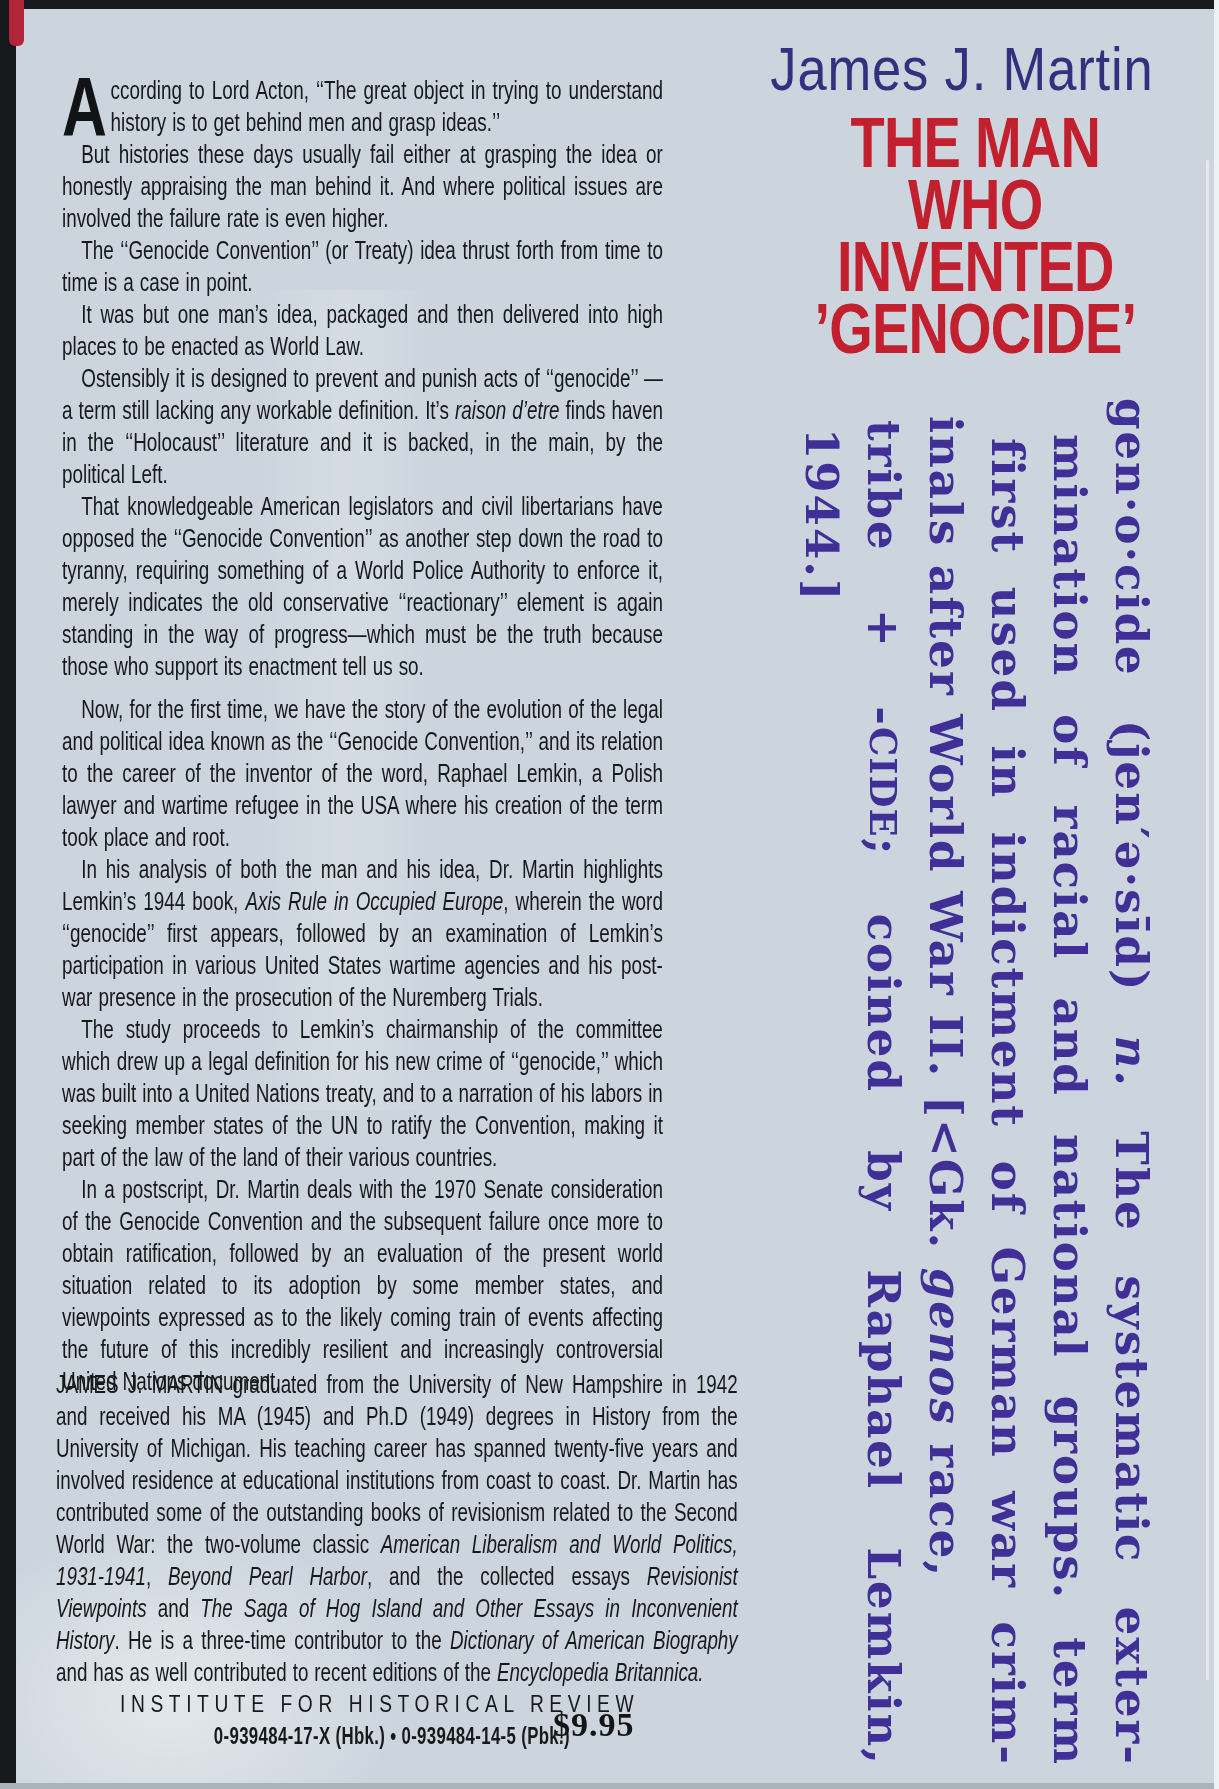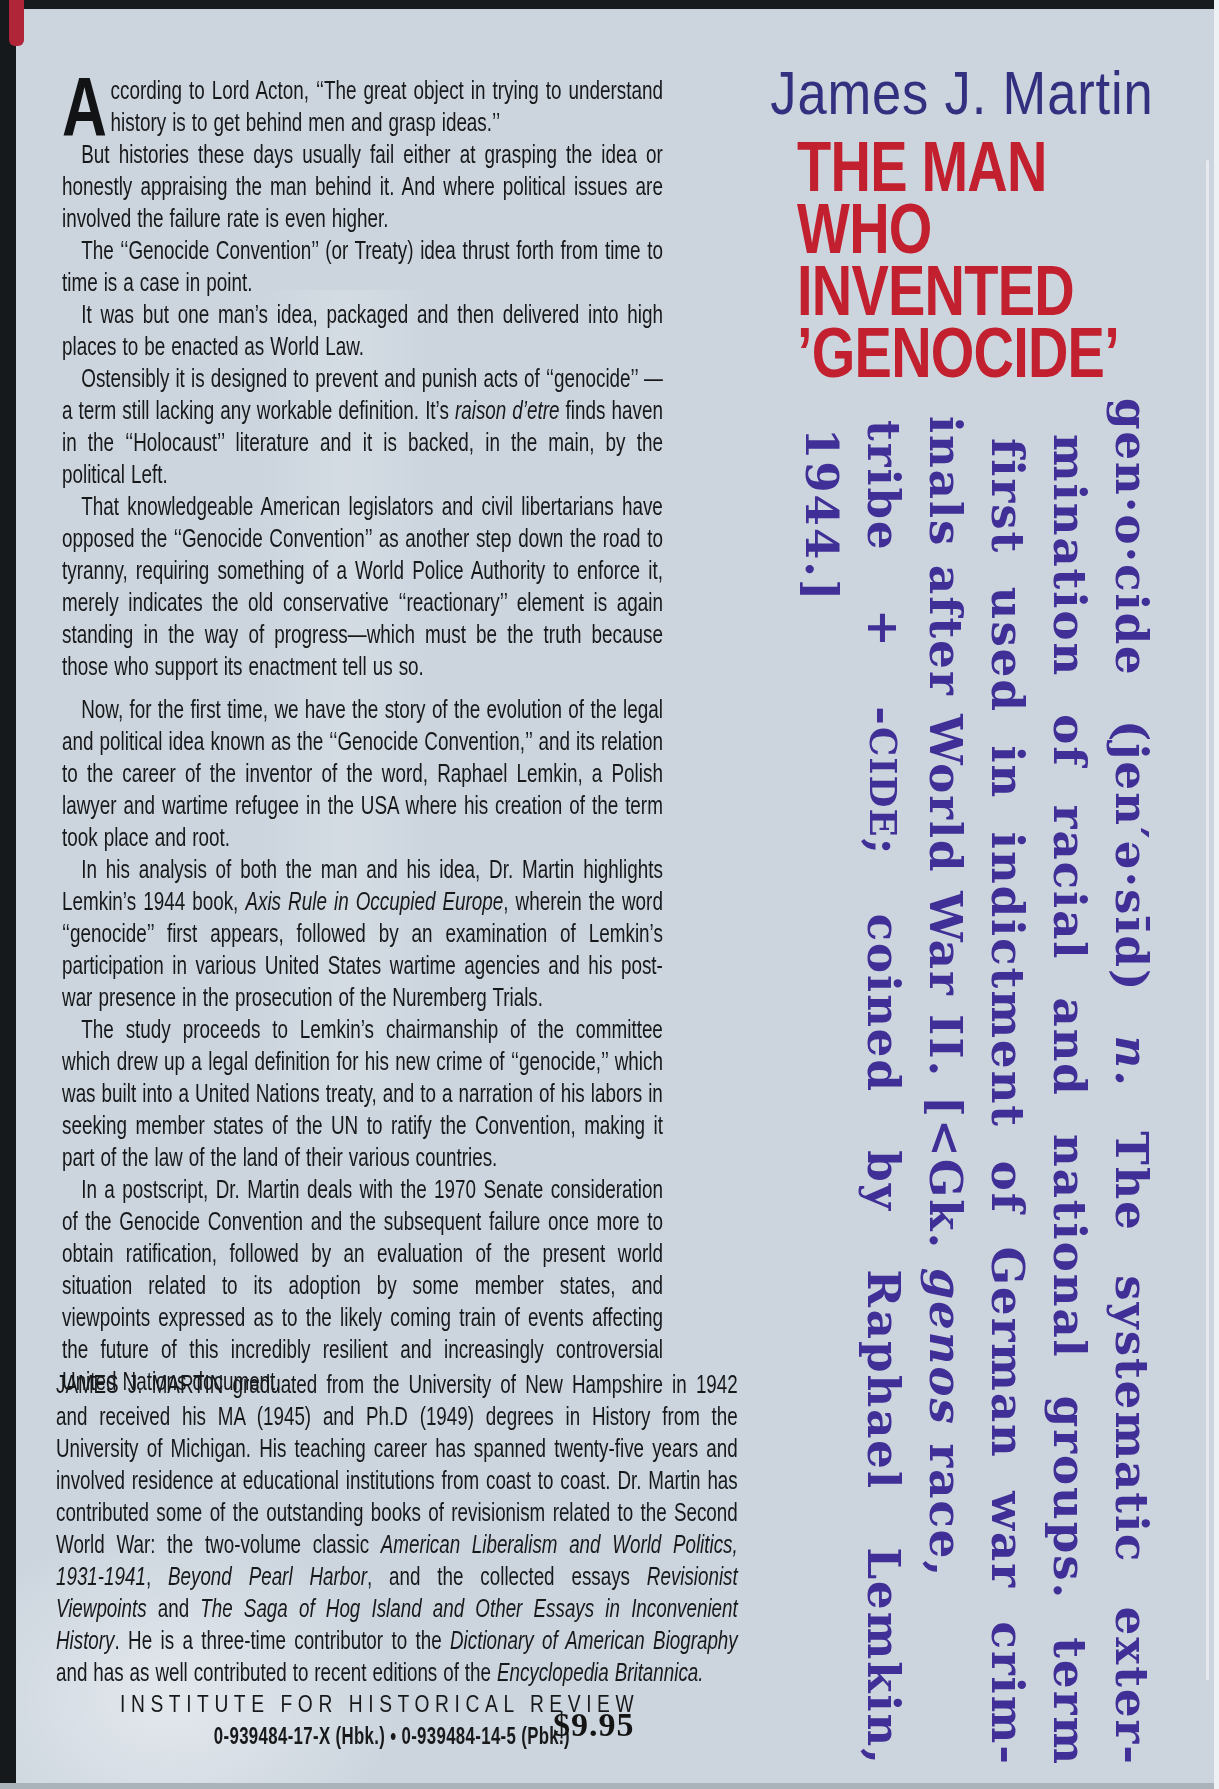--- a/index.html
+++ b/index.html
@@ -30,21 +30,21 @@
   .para{margin:0;text-indent:26px;}
   .para.first{text-indent:0;}
   .para.gap{margin-top:11px;}
   .dropcap{
     float:left;font-weight:700;font-size:84px;line-height:60px;
     margin:3px 8px 0 0;letter-spacing:-3px;color:#121315;
   }
   em{font-style:italic;}
 
   
-  .masthead{position:absolute;top:58px;right:66px;text-align:left;}
+  .masthead{position:absolute;top:34px;right:66px;text-align:center;}
   .author{
     font-size:61px;font-weight:400;color:var(--author_blue,#32307f);
     transform:scaleX(.86);transform-origin:100% 0;white-space:nowrap;
     letter-spacing:1px;margin-bottom:8px;
   }
   .title-line{
     font-size:70px;font-weight:700;color:var(--title_red,#c2202e);
     line-height:62px;transform:scaleX(.80);transform-origin:100% 0;
     white-space:nowrap;letter-spacing:-1px;
   }

